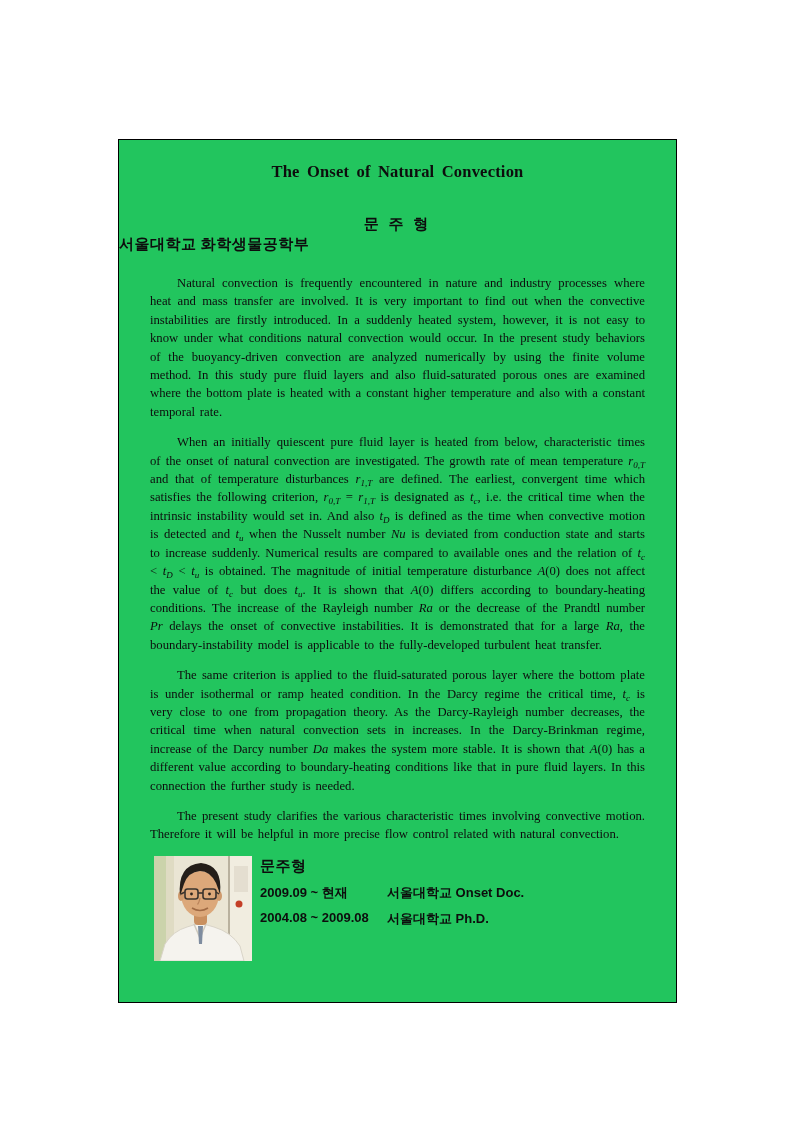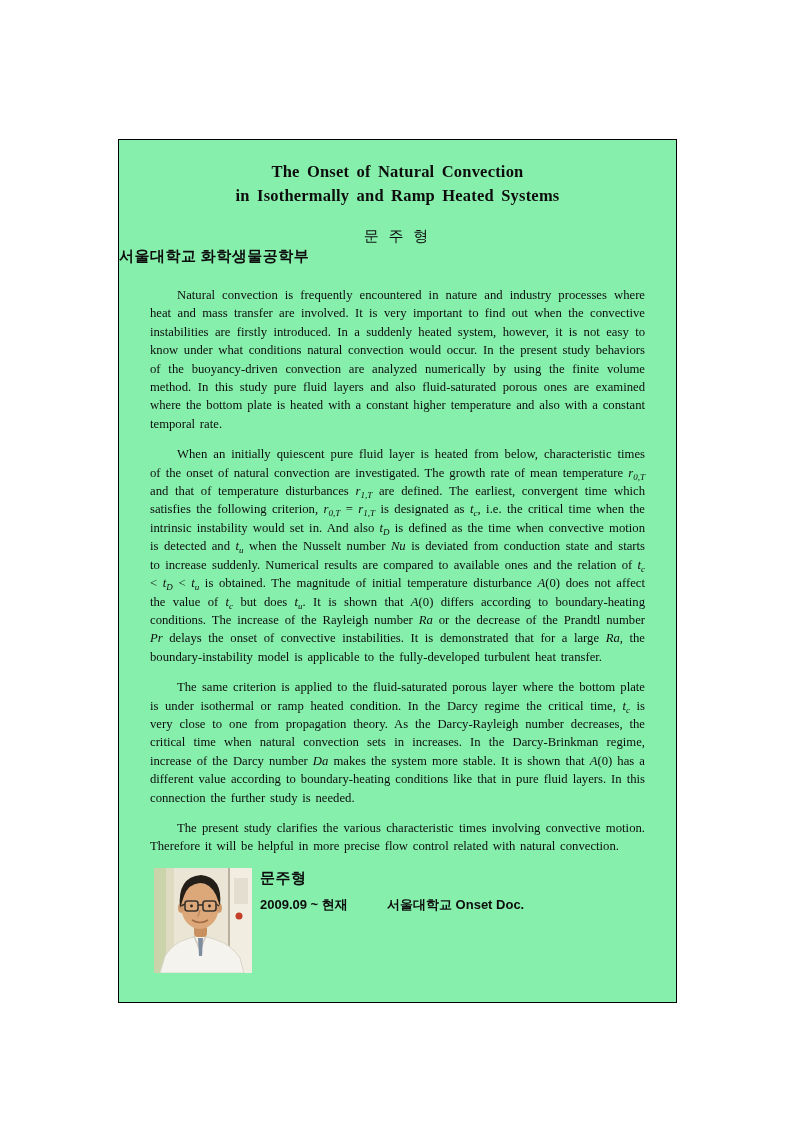--- a/index.html
+++ b/index.html
@@ -9,37 +9,37 @@
     background: #ffffff;
     font-family: "Liberation Serif", serif;
     color: #0d0d0d;
     position: relative;
   }
   .sheet {
     position: absolute;
     left: 118px; top: 139px;
     width: 559px; height: 864px;
     border: 1.5px solid #000000;
-    background: #86efac;
+    background: #22c55e;
     overflow: hidden;
   }
   .title {
     margin: 20px 0 0;
     text-align: center;
     font-size: 16.5px;
     font-weight: bold;
     line-height: 24px;
     word-spacing: 3px;
     letter-spacing: 0.2px;
   }
   .author {
-    margin-top: 18px;
+    margin-top: 30px;
     text-align: center;
     font-size: 15px;
-    font-weight: normal;
+    font-weight: bold;
     letter-spacing: 3px;
     line-height: 20px;
   }
   .affiliation {
     font-size: 15px;
     font-weight: bold;
     letter-spacing: 0.5px;
     line-height: 20px;
   }
   .abstract {
@@ -86,21 +86,21 @@
     grid-template-columns: 127px auto;
     margin-bottom: 8px;
     white-space: nowrap;
   }
 </style>
 </head>
 <body>
 
 <div class="sheet">
 
-  <h1 class="title"><span>The Onset of Natural Convection</span><br><span>in Isothermally and Ramp Heated Systems</span></h1>
+  <h1 class="title"><span>The Onset of Natural Convection</span><br></h1>
 
   <div class="author">문 주 형</div>
 
   <div class="affiliation">서울대학교 화학생물공학부</div>
 
   <div class="abstract">
       <p>Natural convection is frequently encountered in nature and industry processes where heat and mass transfer are involved. It is very important to find out when the convective instabilities are firstly introduced. In a suddenly heated system, however, it is not easy to know under what conditions natural convection would occur. In the present study behaviors of the buoyancy-driven convection are analyzed numerically by using the finite volume method. In this study pure fluid layers and also fluid-saturated porous ones are examined where the bottom plate is heated with a constant higher temperature and also with a constant temporal rate.</p>
       <p>When an initially quiescent pure fluid layer is heated from below, characteristic times of the onset of natural convection are investigated. The growth rate of mean temperature <i>r<sub>0,T</sub></i> and that of temperature disturbances <i>r<sub>1,T</sub></i> are defined. The earliest, convergent time which satisfies the following criterion, <i>r<sub>0,T</sub></i> = <i>r<sub>1,T</sub></i> is designated as <i>t<sub>c</sub></i>, i.e. the critical time when the intrinsic instability would set in. And also <i>t<sub>D</sub></i> is defined as the time when convective motion is detected and <i>t<sub>u</sub></i> when the Nusselt number <i>Nu</i> is deviated from conduction state and starts to increase suddenly. Numerical results are compared to available ones and the relation of <i>t<sub>c</sub></i> &lt; <i>t<sub>D</sub></i> &lt; <i>t<sub>u</sub></i> is obtained. The magnitude of initial temperature disturbance <i>A</i>(0) does not affect the value of <i>t<sub>c</sub></i> but does <i>t<sub>u</sub></i>. It is shown that <i>A</i>(0) differs according to boundary-heating conditions. The increase of the Rayleigh number <i>Ra</i> or the decrease of the Prandtl number <i>Pr</i> delays the onset of convective instabilities. It is demonstrated that for a large <i>Ra</i>, the boundary-instability model is applicable to the fully-developed turbulent heat transfer.</p>
       <p>The same criterion is applied to the fluid-saturated porous layer where the bottom plate is under isothermal or ramp heated condition. In the Darcy regime the critical time, <i>t<sub>c</sub></i> is very close to one from propagation theory. As the Darcy-Rayleigh number decreases, the critical time when natural convection sets in increases. In the Darcy-Brinkman regime, increase of the Darcy number <i>Da</i> makes the system more stable. It is shown that <i>A</i>(0) has a different value according to boundary-heating conditions like that in pure fluid layers. In this connection the further study is needed.</p>
       <p>The present study clarifies the various characteristic times involving convective motion. Therefore it will be helpful in more precise flow control related with natural convection.</p>
@@ -143,17 +143,21 @@
       <path d="M38,52 Q46,57 54,52" fill="none" stroke="#a06a44" stroke-width="1.5"></path>
     </svg>
 
     <div class="bio-text">
       <div class="bio-name">문주형</div>
       <div class="bio-entries">
           <div class="bio-row">
             <span>2009.09 ~ 현재</span>
             <span>서울대학교 Onset Doc.</span>
           </div>
+          <div class="bio-row">
+            <span>2004.08 ~ 2009.08</span>
+            <span>서울대학교 Ph.D.</span>
+          </div>
         </div>
     </div>
   </div>
 
 </div>
 
 </body></html>

